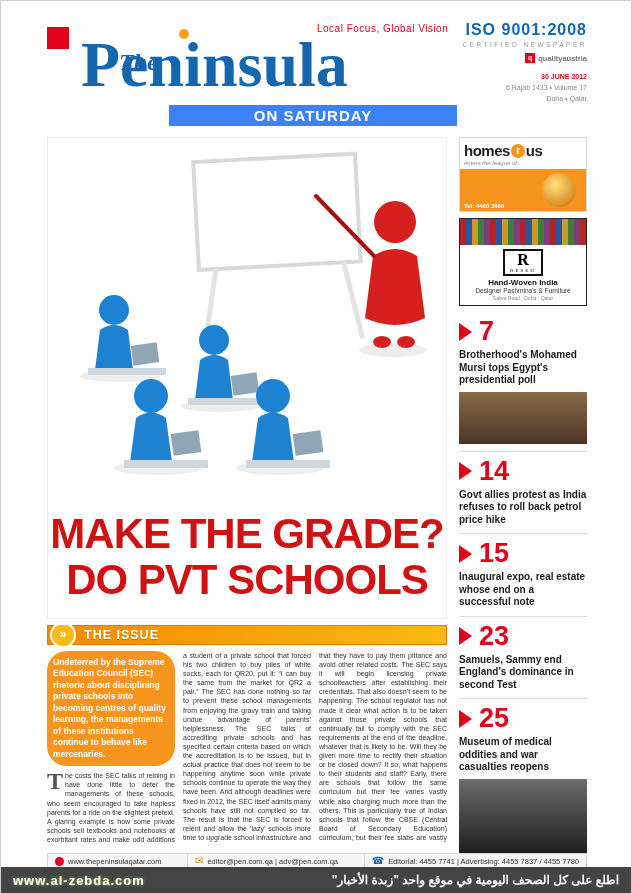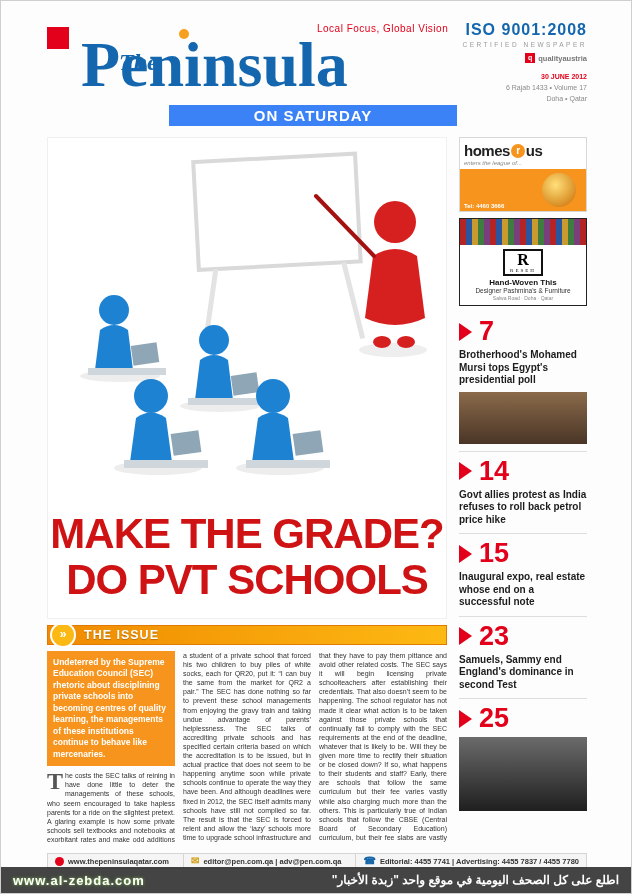--- a/index.html
+++ b/index.html
@@ -34,21 +34,21 @@
   
   .issue{position:absolute;top:624px;left:46px;width:400px;height:224px;overflow:hidden;}
   .issue-bar{height:20px;background:linear-gradient(90deg,#f08a00,#fdb913);border:1px solid #e07b00;
              display:flex;align-items:center;box-sizing:border-box;}
   .issue-icon{width:22px;height:22px;border-radius:50%;background:#fdb913;border:2px solid #fff;
               color:#fff;font-weight:bold;font-size:12px;line-height:20px;text-align:center;margin-left:2px;box-sizing:content-box;}
   .issue-title{color:#fff;font-weight:bold;font-size:12.5px;letter-spacing:1px;margin-left:8px;text-shadow:0 1px 1px rgba(0,0,0,.25);}
   .issue-body{display:flex;gap:8px;margin-top:6px;height:192px;overflow:hidden;}
   .col{flex:1;font-size:7px;line-height:1.3;color:#333;text-align:justify;overflow:hidden;}
   .callout{background:#f7941d;color:#fff;font-weight:bold;font-size:8.5px;line-height:1.35;
-           padding:6px;margin-bottom:5px;text-align:left;}
+           padding:6px;margin-bottom:5px;text-align:left;border-radius:20px;}
   .dropcap{float:left;font-family:"Liberation Serif",serif;font-weight:bold;font-size:24px;
            line-height:20px;padding-right:2px;color:#555;}
 
   
   .sidebar{position:absolute;top:136px;left:458px;width:128px;height:712px;}
   .ad-homes{border:1px solid #d8d8d8;background:#fff;padding:4px 4px 0 4px;box-sizing:border-box;}
   .homes-brand{font-weight:bold;font-size:15px;color:#222;letter-spacing:-.5px;}
   .homes-r{display:inline-block;width:14px;height:14px;border-radius:50%;background:#f7941d;color:#fff;
            text-align:center;line-height:14px;font-size:10px;margin:0 1px;vertical-align:2px;}
   .homes-tag{font-size:6px;color:#888;font-style:italic;margin:1px 0 3px 0;}
@@ -76,21 +76,21 @@
            border-left:13px solid #e2001a;}
   .t-page{color:#e2001a;font-size:27px;font-weight:bold;line-height:1;}
   .t-head{font-size:10px;font-weight:bold;color:#1c1c1c;line-height:1.25;margin-top:4px;}
   .t-photo{margin-top:5px;height:52px;}
   .t-photo.p7{background:linear-gradient(180deg,#8a6a4a,#4a3526);}
   .t-photo.p25{height:74px;background:linear-gradient(180deg,#6b6b6b,#1f1f1f);}
 
   
   .footer{position:absolute;top:852px;left:46px;width:540px;height:16px;display:flex;align-items:center;
           justify-content:space-between;background:#f5f5f5;border:1px solid #d5d5d5;box-sizing:border-box;
-          font-size:7.5px;font-weight:bold;color:#333;}
+          font-size:7.5px;font-weight:normal;color:#333;}
   .f-cell{display:flex;align-items:center;gap:4px;padding:0 7px;white-space:nowrap;height:100%;}
   .f-cell + .f-cell{border-left:1px solid #d5d5d5;}
   .globe-icon{width:9px;height:9px;border-radius:50%;background:#e2001a;flex:none;}
   .env-icon{color:#d4a017;font-size:10px;line-height:1;}
   .phone-icon{color:#1565a9;font-size:10px;line-height:1;}
 
   
   .watermark{position:absolute;left:0;right:0;bottom:0;height:26px;background:rgba(42,42,42,.88);
              display:flex;align-items:center;justify-content:space-between;padding:0 12px;}
   .wm-site{color:#fff;font-weight:bold;font-size:13px;letter-spacing:1px;text-shadow:0 0 3px #7dc242;}
@@ -200,21 +200,21 @@
         <div class="homes-phone">Tel: 4460 3666</div>
       </div>
     </div>
 
     <div class="ad-rugs">
       <div class="rug-stripes"></div>
       <div class="rug-logo">
         <div class="rug-R">R</div>
         <div class="rug-name">RESEH</div>
       </div>
-      <div class="rug-line1">Hand-Woven This</div>
+      <div class="rug-line1">Hand-Woven India</div>
       <div class="rug-line2">Designer Pashmina's &amp; Furniture</div>
       <div class="rug-addr">Salwa Road · Doha · Qatar</div>
     </div>
 
     <div class="teasers">
 
       <div class="teaser">
         <div class="t-num">
           <span class="t-arrow"></span>
           <span class="t-page">7</span>
@@ -245,20 +245,21 @@
           <span class="t-page">23</span>
         </div>
         <div class="t-head">Samuels, Sammy end England's dominance in second Test</div>
       </div>
 
       <div class="teaser">
         <div class="t-num">
           <span class="t-arrow"></span>
           <span class="t-page">25</span>
         </div>
+        <div class="t-head">Museum of medical oddities and war casualties reopens</div>
         <div class="t-photo p25"></div>
       </div>
 
     </div>
   </div>
 
   <div class="footer">
     <div class="f-cell">
       <span class="globe-icon"></span>
       <span>www.thepeninsulaqatar.com</span>

